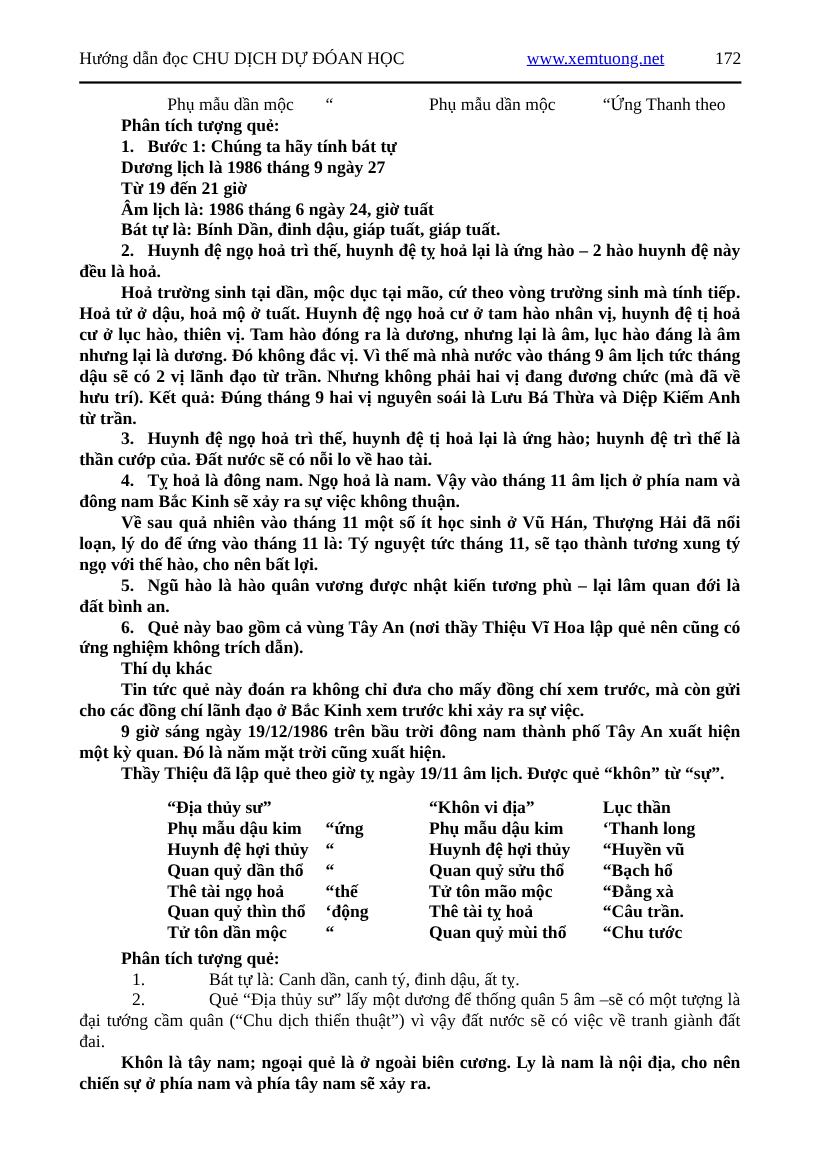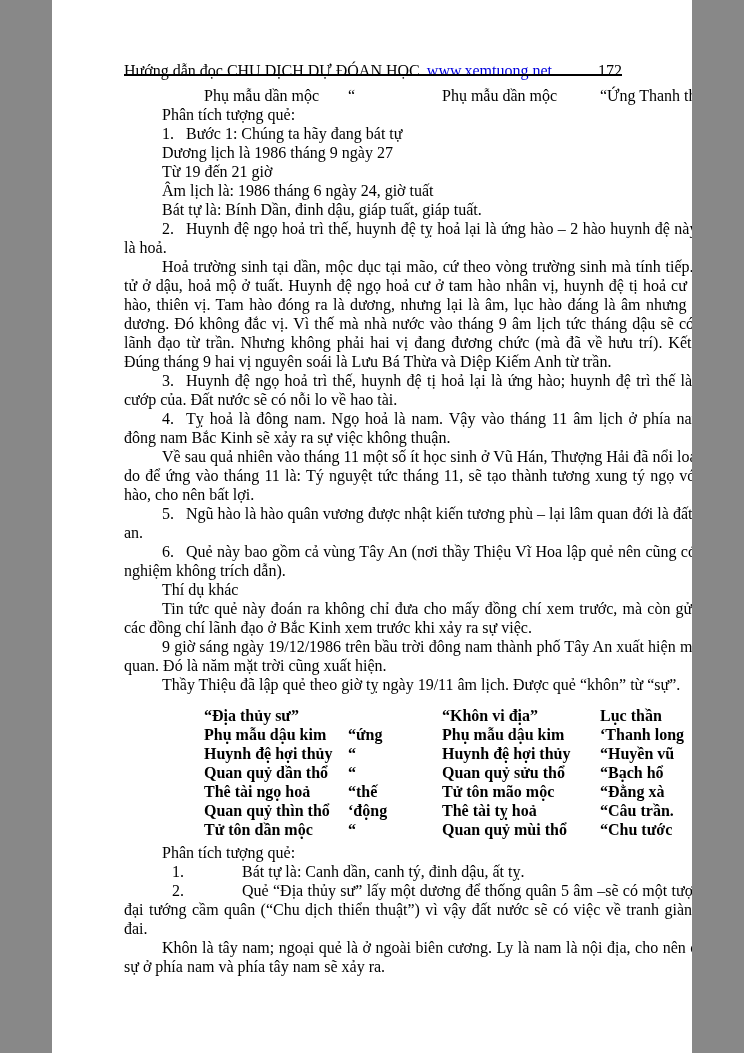--- a/index.html
+++ b/index.html
@@ -1,32 +1,32 @@
 <!DOCTYPE html>
 <html><head>
 <meta charset="utf-8">
 <style>
   html,body { margin:0; padding:0; background:#888; }
   .page {
-    position:relative; width:640px; height:1053px; margin:0 auto;
+    position:relative; width:744px; height:1053px; margin:0 auto;
     background:#ffffff; color:#000;
     font-family:"Liberation Serif","DejaVu Serif",serif;
     font-size:16px; line-height:19px; overflow:hidden;
   }
   .header {
     position:absolute; top:44px; left:72px; right:70px;
     display:flex; align-items:baseline; white-space:nowrap;
   }
   .header .title { flex:1 1 auto; }
-  .header .link { cursor:pointer;margin-top:17px; }
+  .header .link { text-decoration:underline; cursor:pointer; }
   .header .pagenum { margin-left:46px; }
   .rule { position:absolute; top:74px; left:72px; right:70px; border-top:2px solid #000; }
   .content { position:absolute; top:86px; left:72px; width:601px; }
   p { margin:0; text-align:justify; }
-  .indent { text-indent:38px; }
+  .indent { text-indent:38px;font-weight:bold; }
   .tabnum { text-indent:48px; }
   .gap-sm { display:inline-block; width:12px; }
   .gap-tab { display:inline-block; width:58px; }
   .trow { position:relative; height:19px; }
   .tc { position:absolute; top:0; white-space:nowrap; }
   .tc0 { left:80px; }
   .tc1 { left:224px; }
   .tc2 { left:318px; }
   .tc3 { left:476px; }
   .hex-table { margin-top:12px;font-weight:bold; }
@@ -48,21 +48,21 @@
 
     <div class="trow">
       <span class="tc tc0">Phụ mẫu dần mộc</span>
       <span class="tc tc1">“</span>
       <span class="tc tc2">Phụ mẫu dần mộc</span>
       <span class="tc tc3">“Ứng Thanh theo</span>
     </div>
 
     <p class="indent">Phân tích tượng quẻ:</p>
 
-    <p class="indent"><span>1.</span><span class="gap-sm"></span><span>Bước 1: Chúng ta hãy đang bát tự</span></p>
+    <p class="indent"><span>1.</span><span class="gap-sm"></span><span>Bước 1: Chúng ta hãy tính bát tự</span></p>
 
     <p class="indent">Dương lịch là 1986 tháng 9 ngày 27</p>
     <p class="indent">Từ 19 đến 21 giờ</p>
     <p class="indent">Âm lịch là: 1986 tháng 6 ngày 24, giờ tuất</p>
     <p class="indent">Bát tự là: Bính Dần, đinh dậu, giáp tuất, giáp tuất.</p>
 
     <p class="indent"><span>2.</span><span class="gap-sm"></span><span>Huynh đệ ngọ hoả trì thế, huynh đệ tỵ hoả lại là ứng hào – 2 hào huynh đệ này đều là hoả.</span></p>
 
     <p class="indent">Hoả trường sinh tại dần, mộc dục tại mão, cứ theo vòng trường sinh mà tính tiếp. Hoả tử ở dậu, hoả mộ ở tuất. Huynh đệ ngọ hoả cư ở tam hào nhân vị, huynh đệ tị hoả cư ở lục hào, thiên vị. Tam hào đóng ra là dương, nhưng lại là âm, lục hào đáng là âm nhưng lại là dương. Đó không đắc vị. Vì thế mà nhà nước vào tháng 9 âm lịch tức tháng dậu sẽ có 2 vị lãnh đạo từ trần. Nhưng không phải hai vị đang đương chức (mà đã về hưu trí). Kết quả: Đúng tháng 9 hai vị nguyên soái là Lưu Bá Thừa và Diệp Kiếm Anh từ trần.</p>
 

